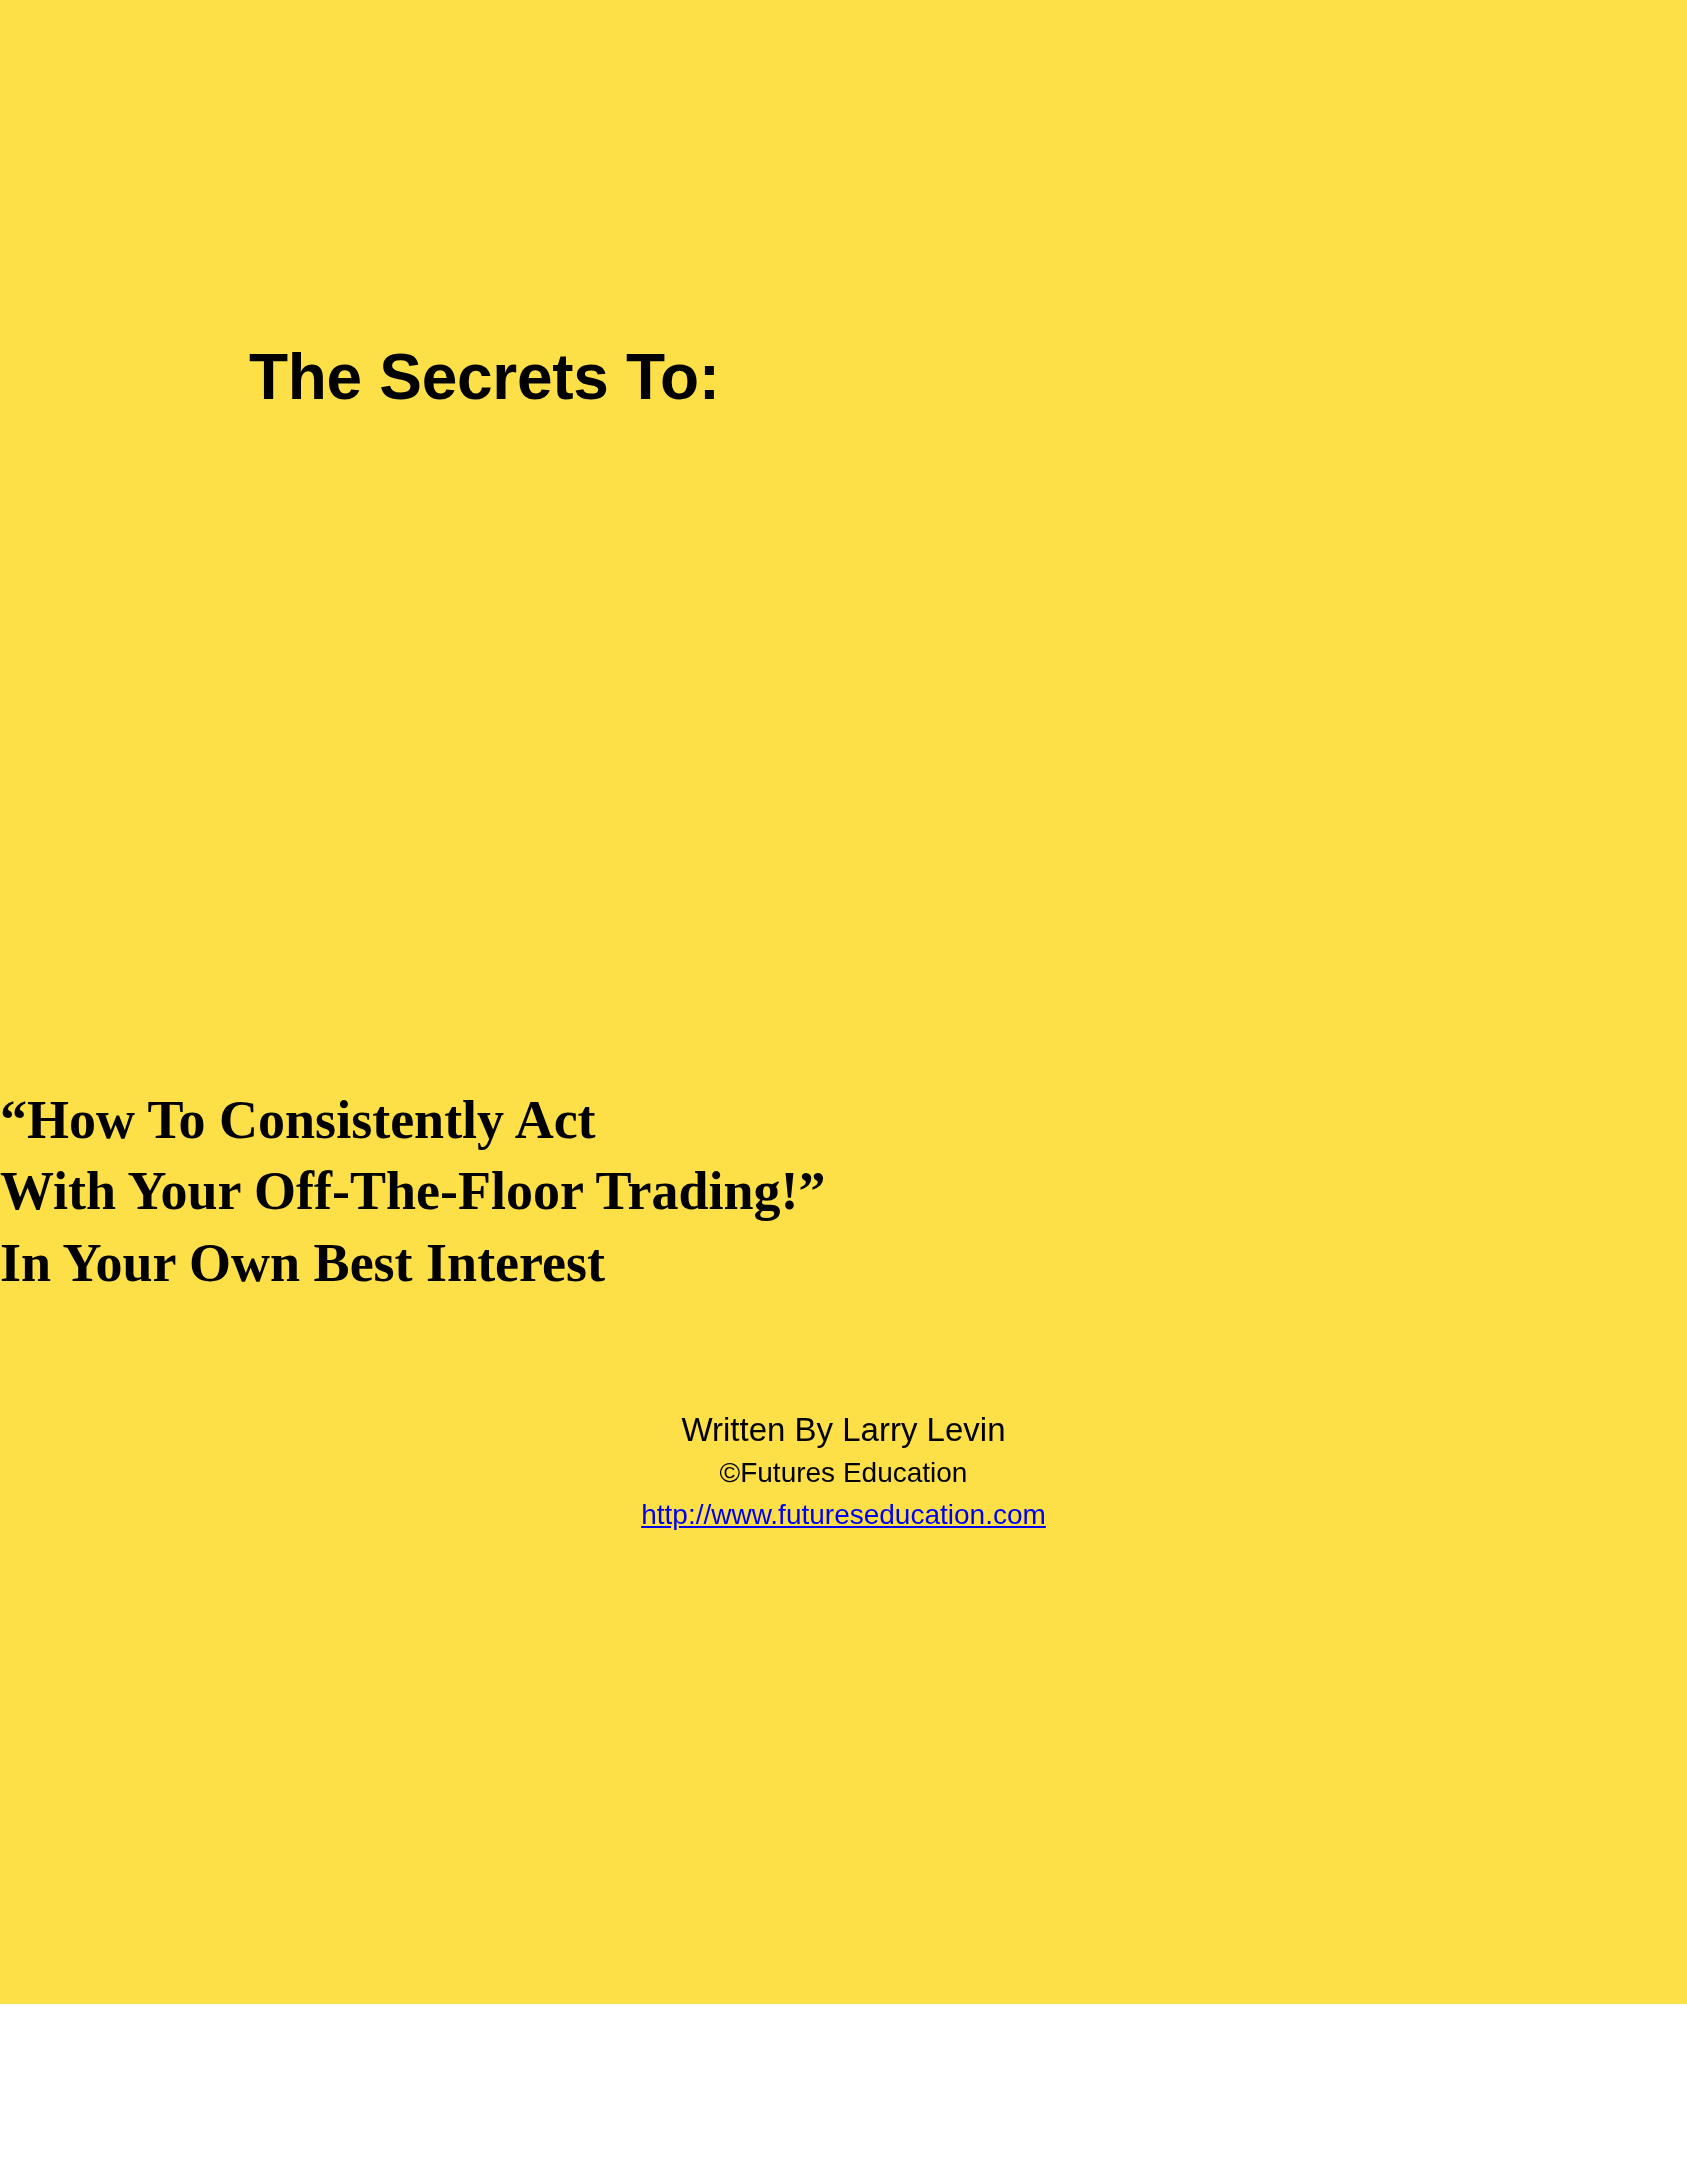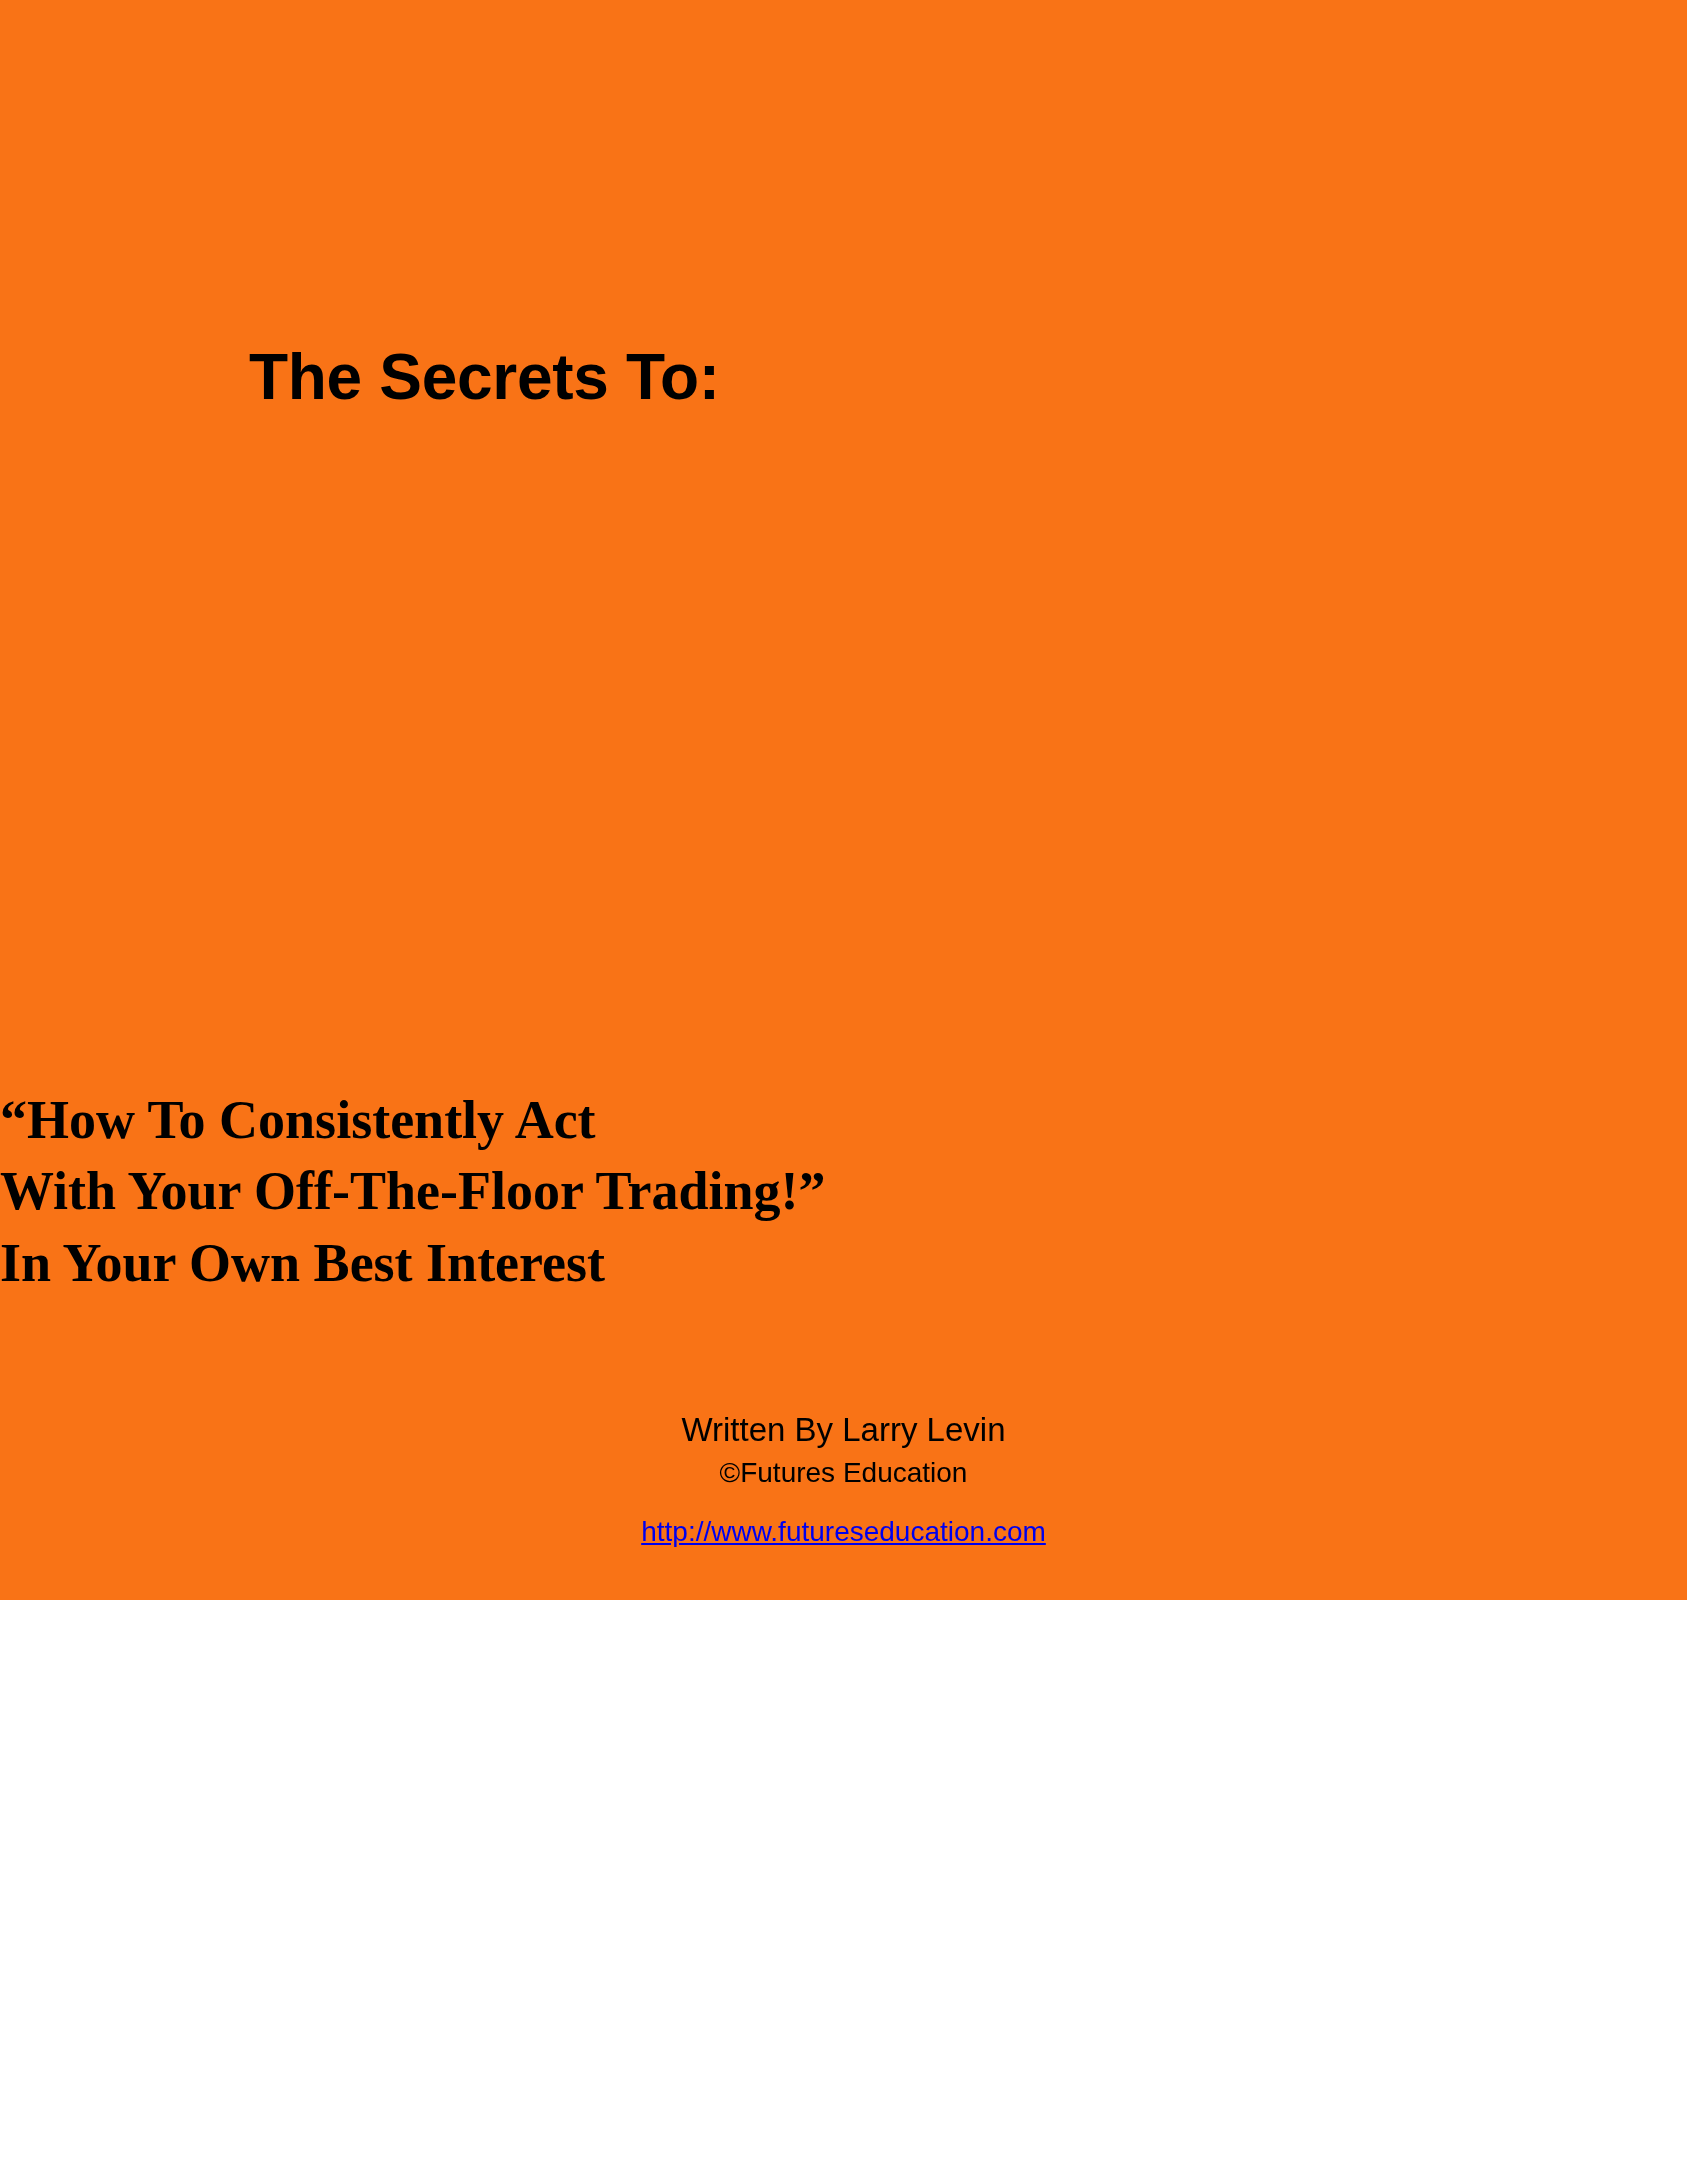--- a/index.html
+++ b/index.html
@@ -14,22 +14,22 @@
     font-family: "Liberation Serif", serif;
     color: #000000;
     overflow: hidden;
   }
 
   .page {
     position: absolute;
     top: 0;
     left: 0;
     width: 1687px;
-    height: 1600px;
-    background: #f97316;
+    height: 2004px;
+    background: #fde047;
   }
 
   
   .title-block {
     position: absolute;
     left: 0;
     top: 344px;
     width: 1687px;
     text-align: center;
   }
@@ -93,21 +93,21 @@
 
   .byline-copyright {
     font-size: 28px;
     line-height: 1.3;
     margin-top: 5px;
   }
 
   .byline-link {
     font-size: 28px;
     line-height: 1.3;
-    margin-top: 20px;
+    margin-top: 3px;
     color: #0000ee;
     text-decoration: underline;
     display: inline-block;
   }
   .byline-link-wrap {
     margin-top: 2.6px;
   }
 </style>
 </head>
 <body>

